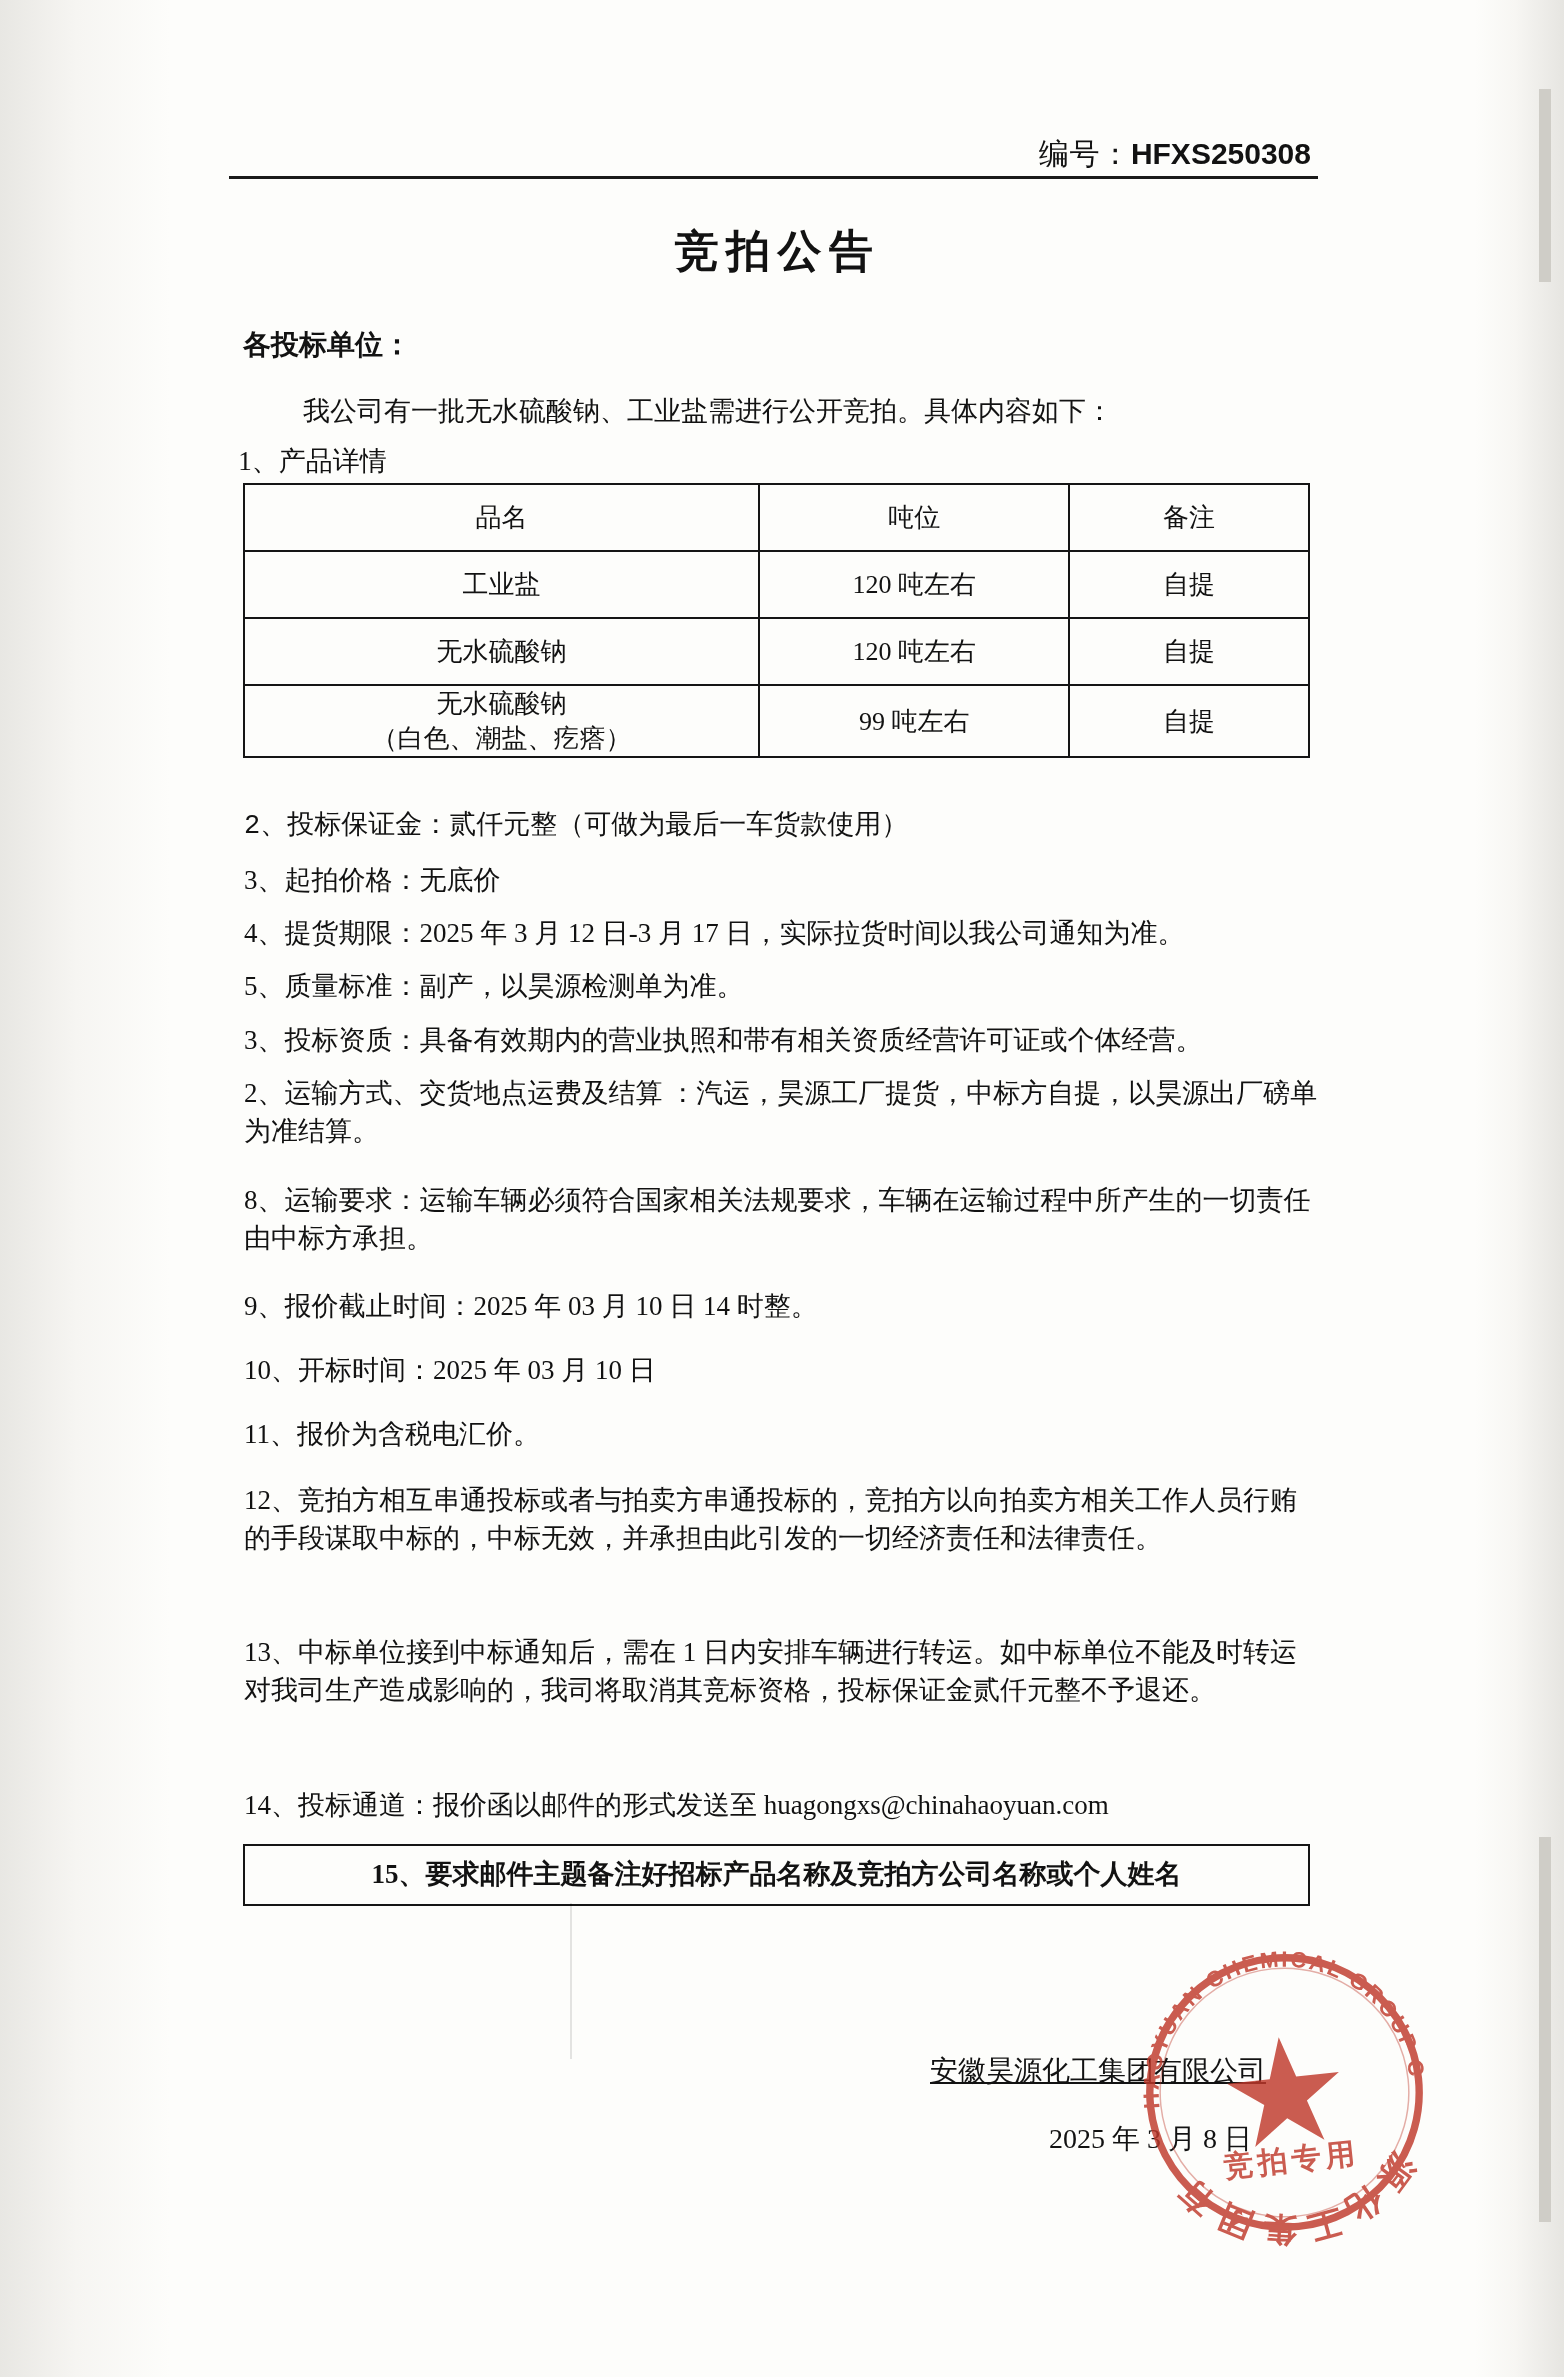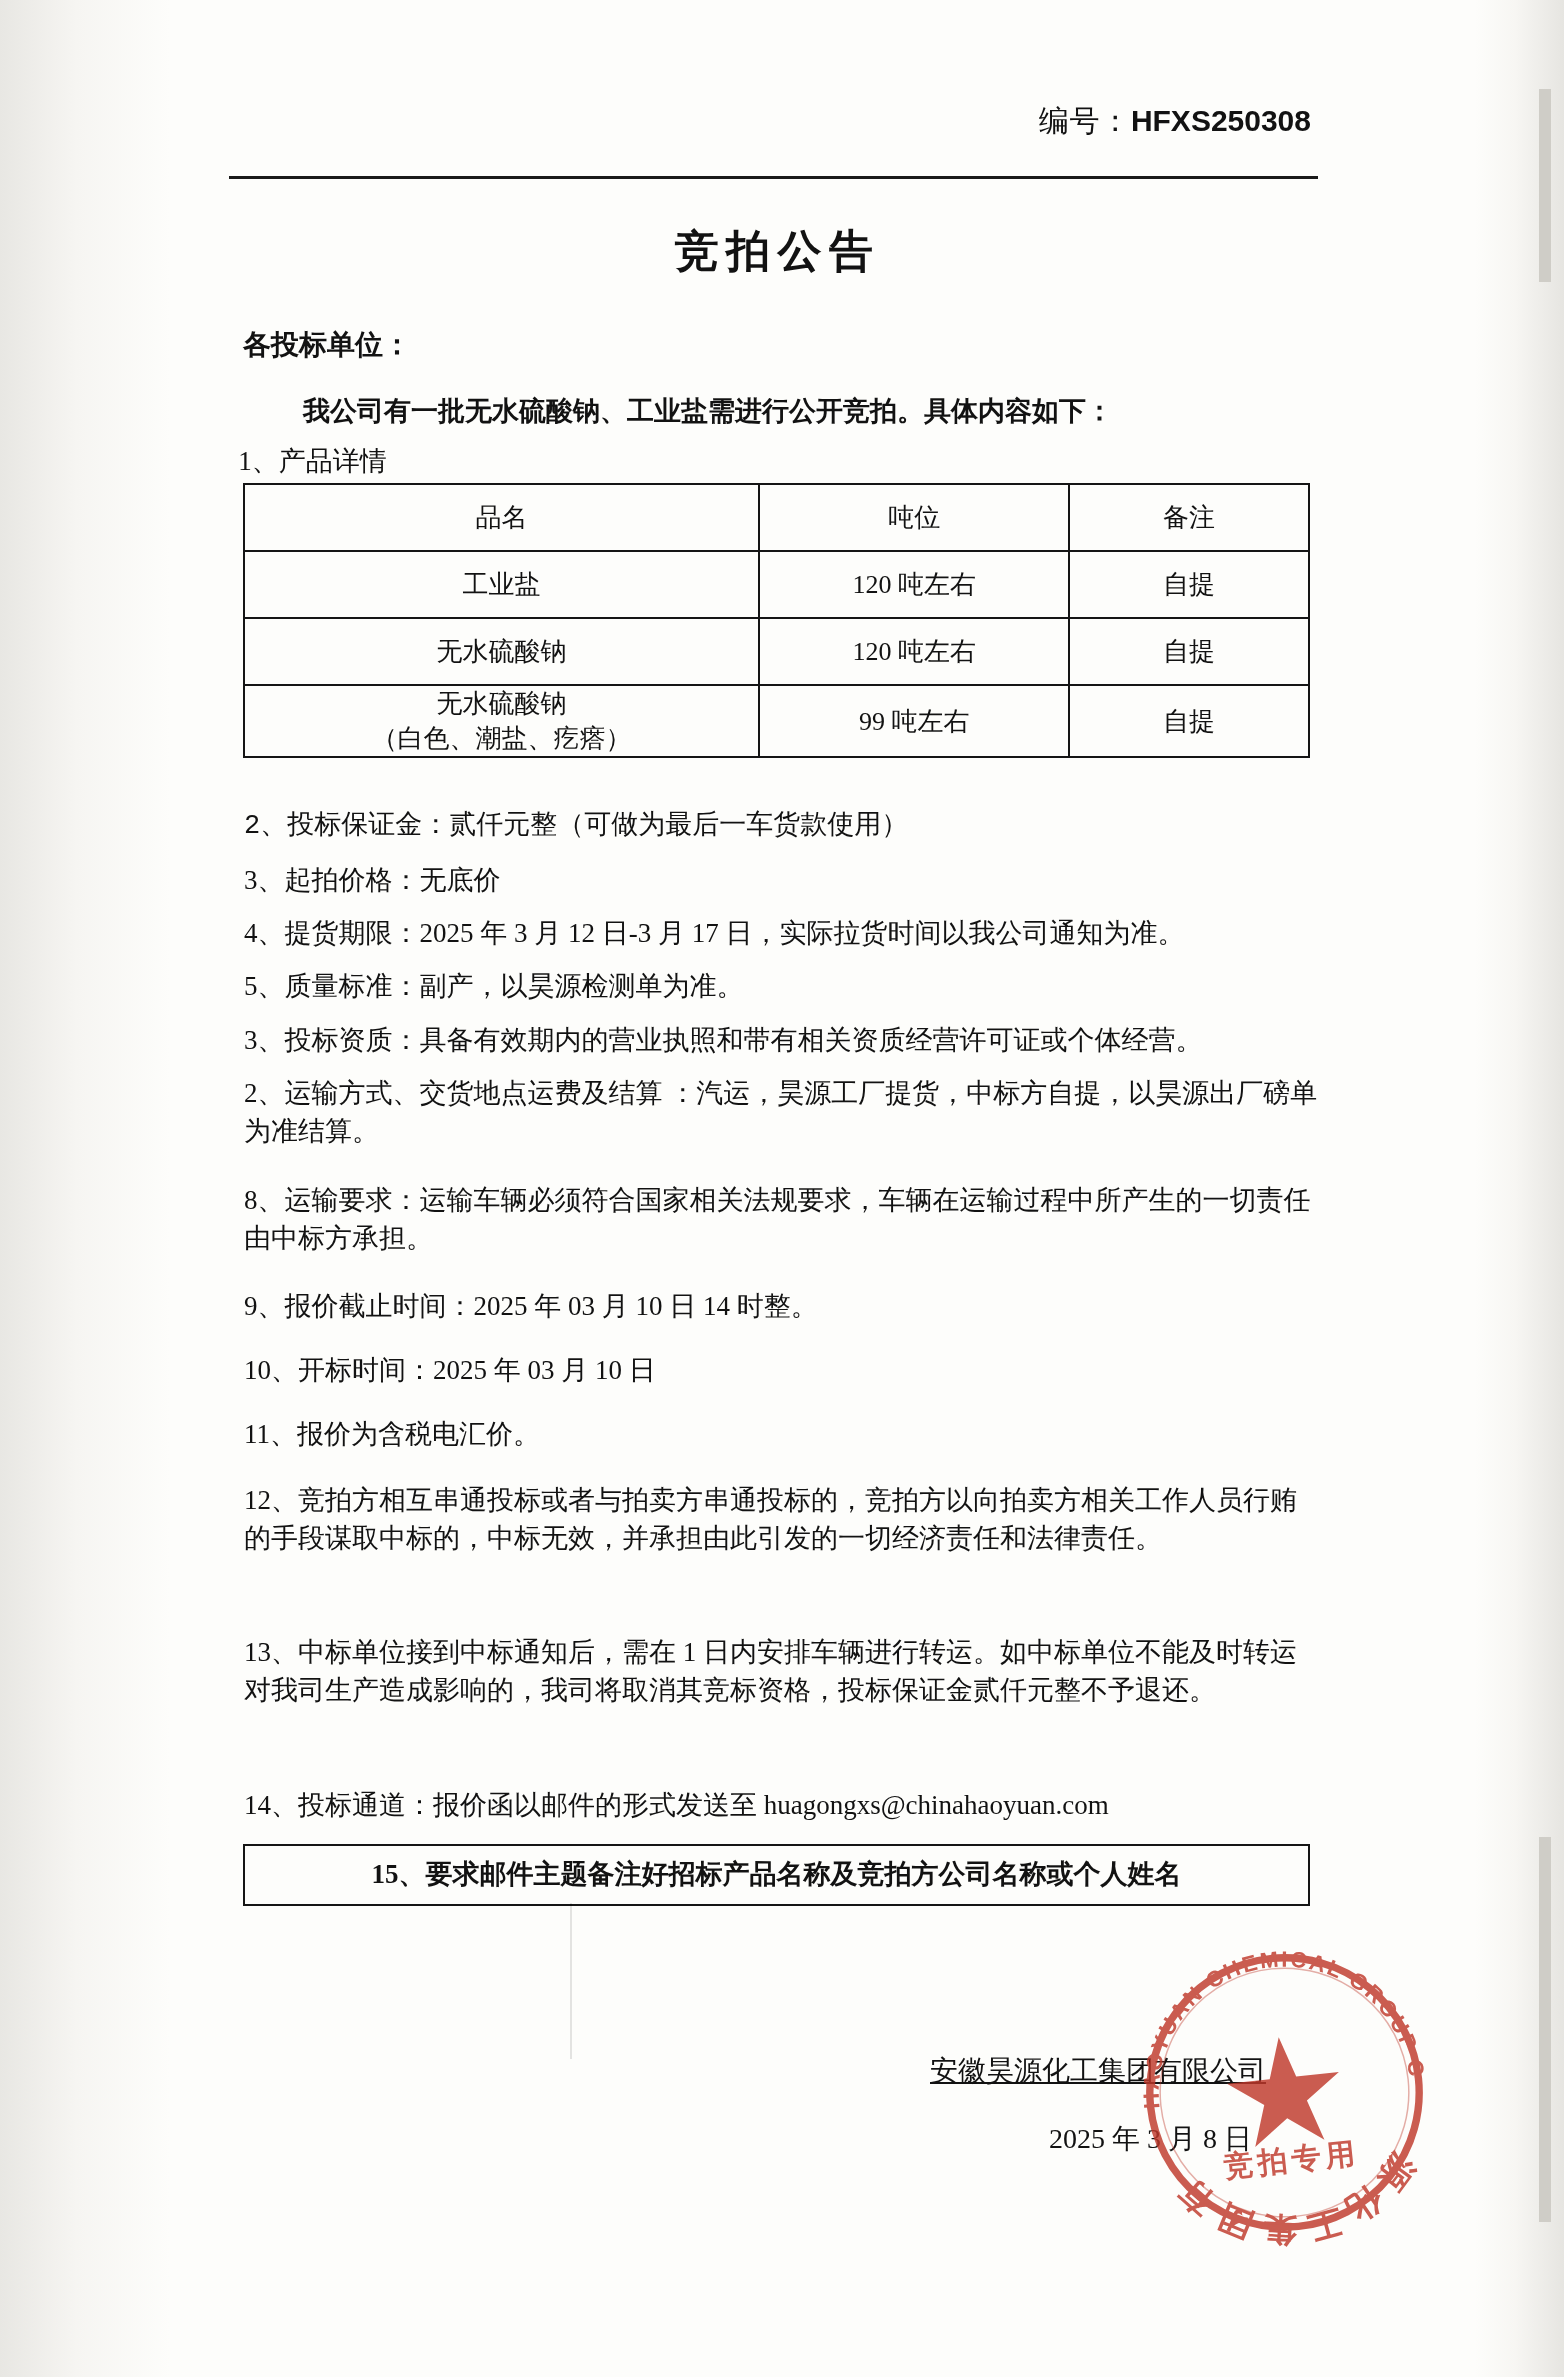--- a/index.html
+++ b/index.html
@@ -42,21 +42,21 @@
   .content {
     position: absolute;
     left: 222px;
     top: 0;
     width: 1111px;
     height: 100%;
   }
   
   .doc-number {
     position: absolute;
-    top: 101px;
+    top: 134px;
     right: 22px;
     font-size: 30px;
     letter-spacing: 0.7px;
     white-space: nowrap;
   }
   .doc-number .label {
     font-family: "Liberation Serif", serif;
   }
   .doc-number .value {
     font-weight: bold;
@@ -85,21 +85,21 @@
     top: 326px;
     left: 21px;
     font-size: 28px;
     font-weight: bold;
   }
   .intro {
     position: absolute;
     top: 393px;
     left: 81px;
     font-size: 27px;
-    font-weight: bold;
+    font-weight: normal;
     white-space: nowrap;
     text-align: center;
   }
   .sec1-label {
     position: absolute;
     top: 443px;
     left: 16.3px;
     font-size: 27px;
   }
   

